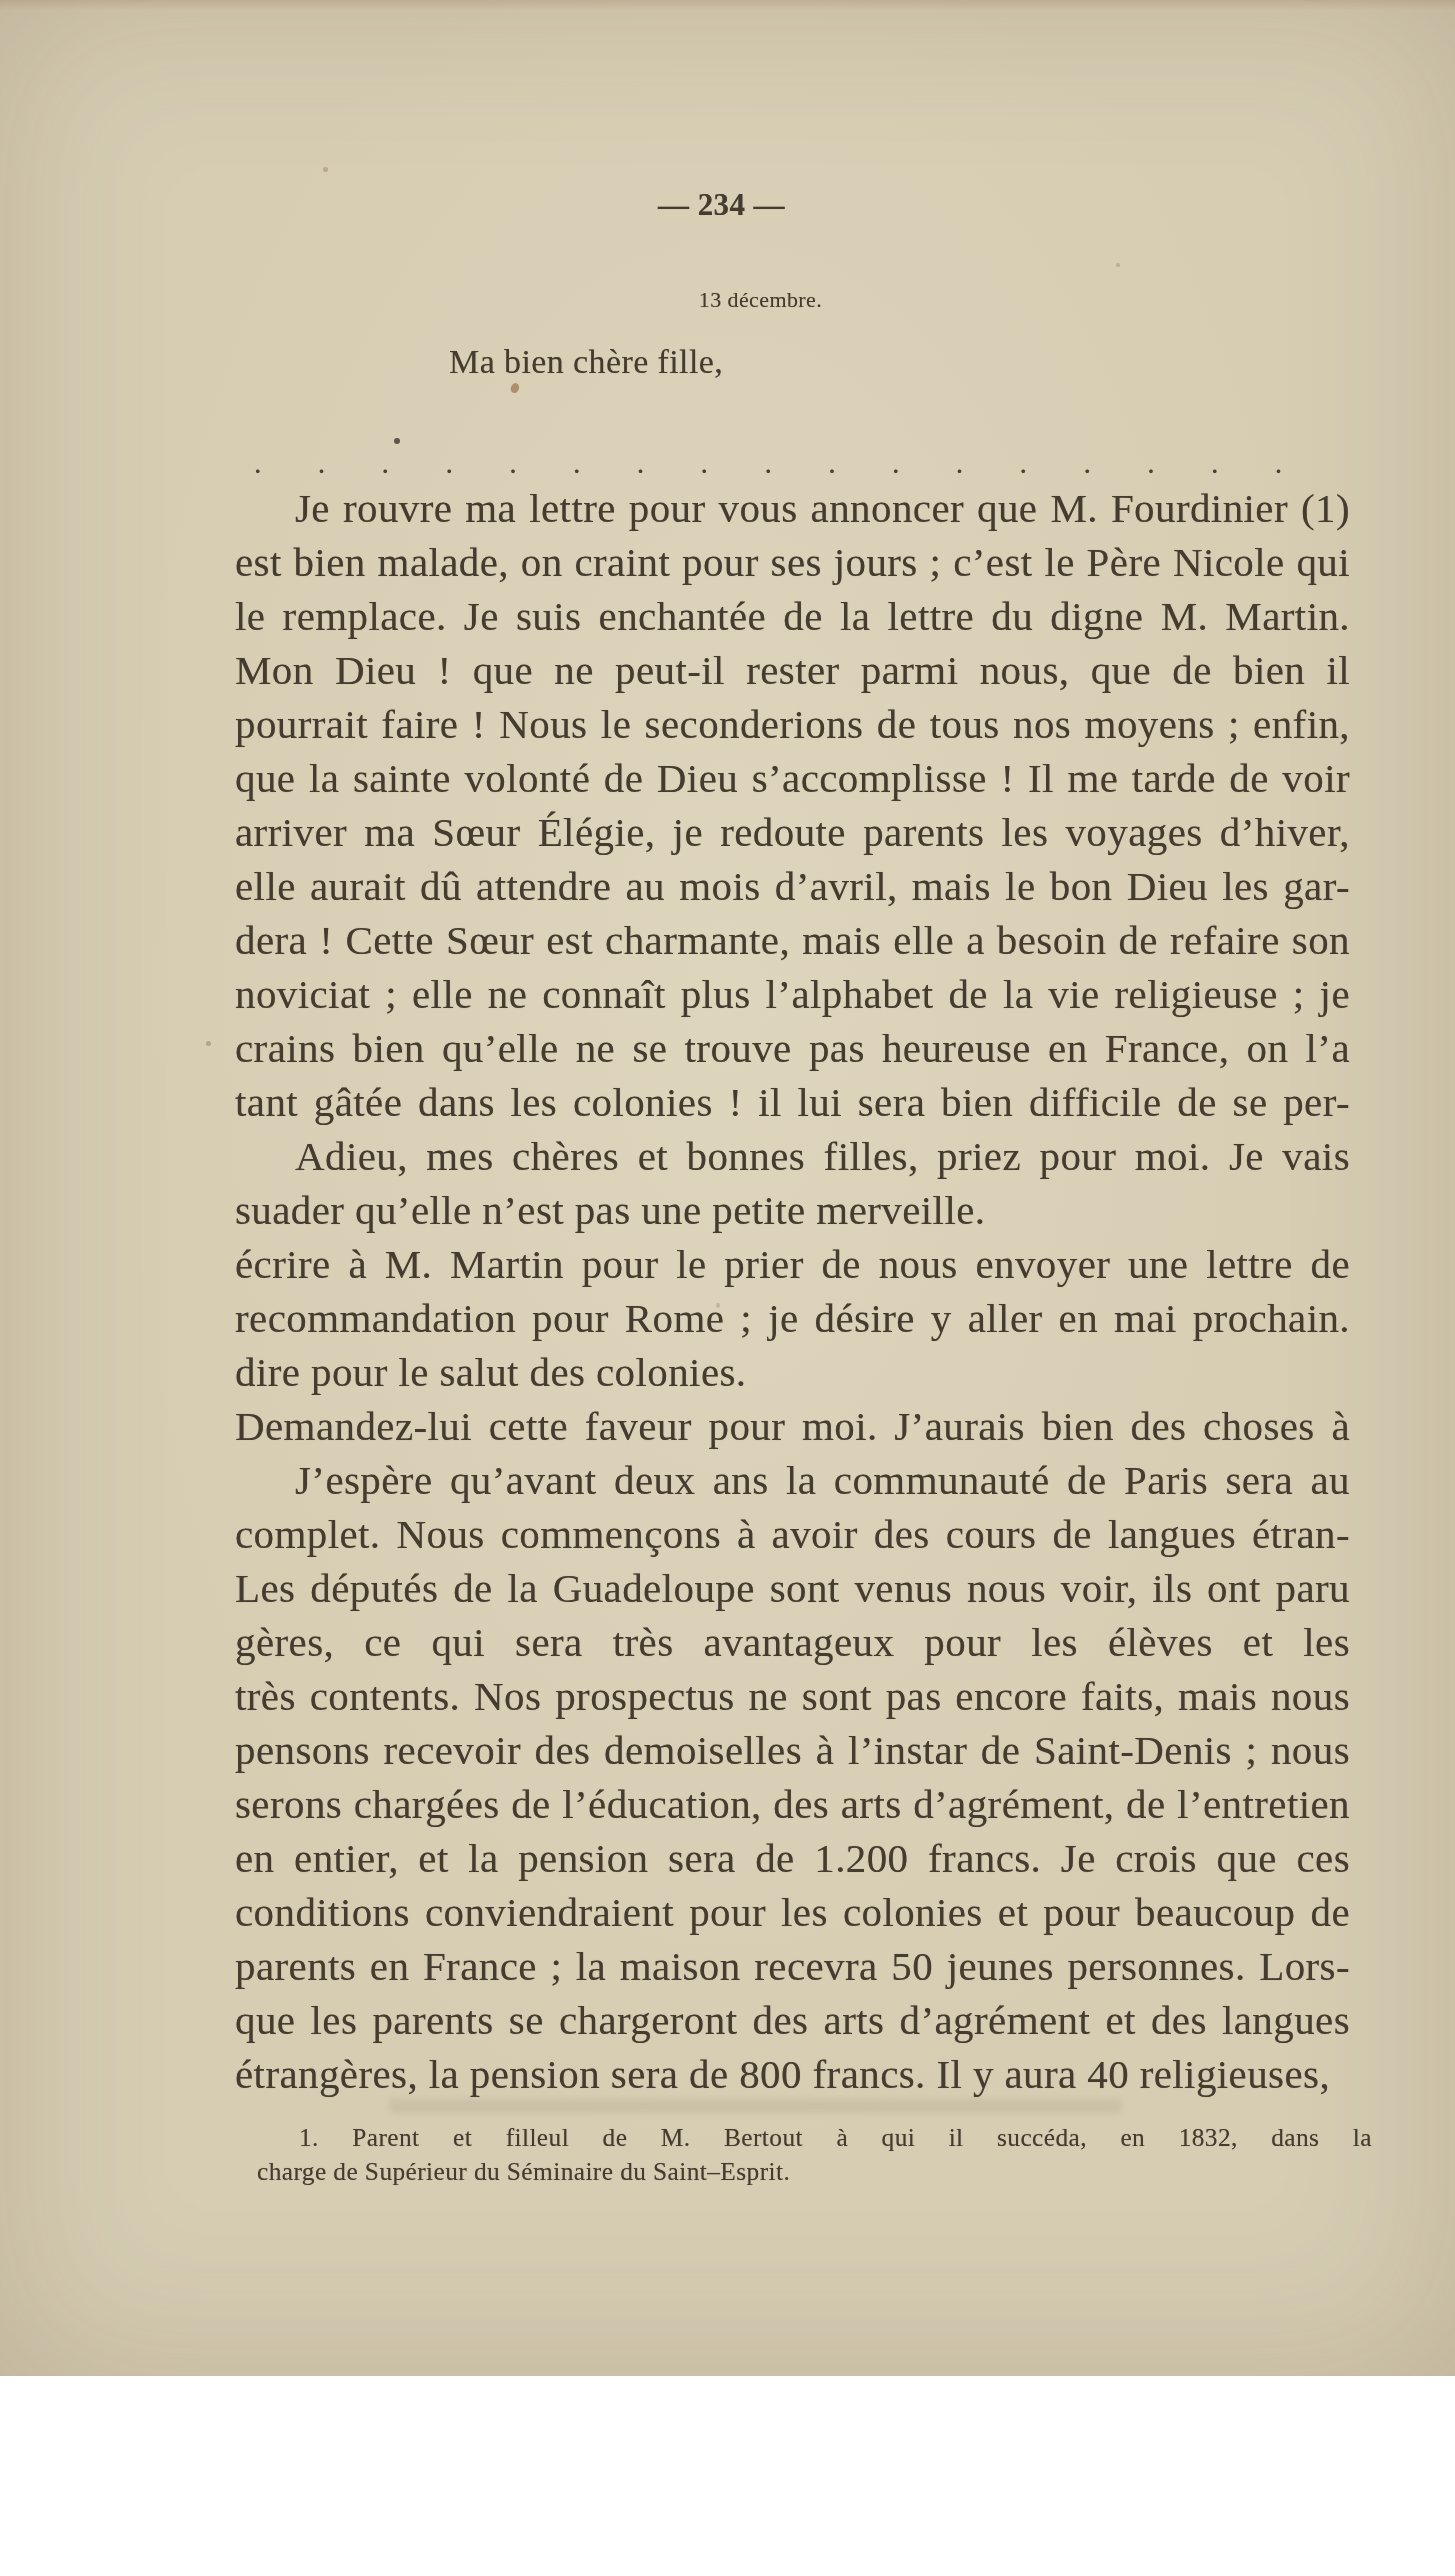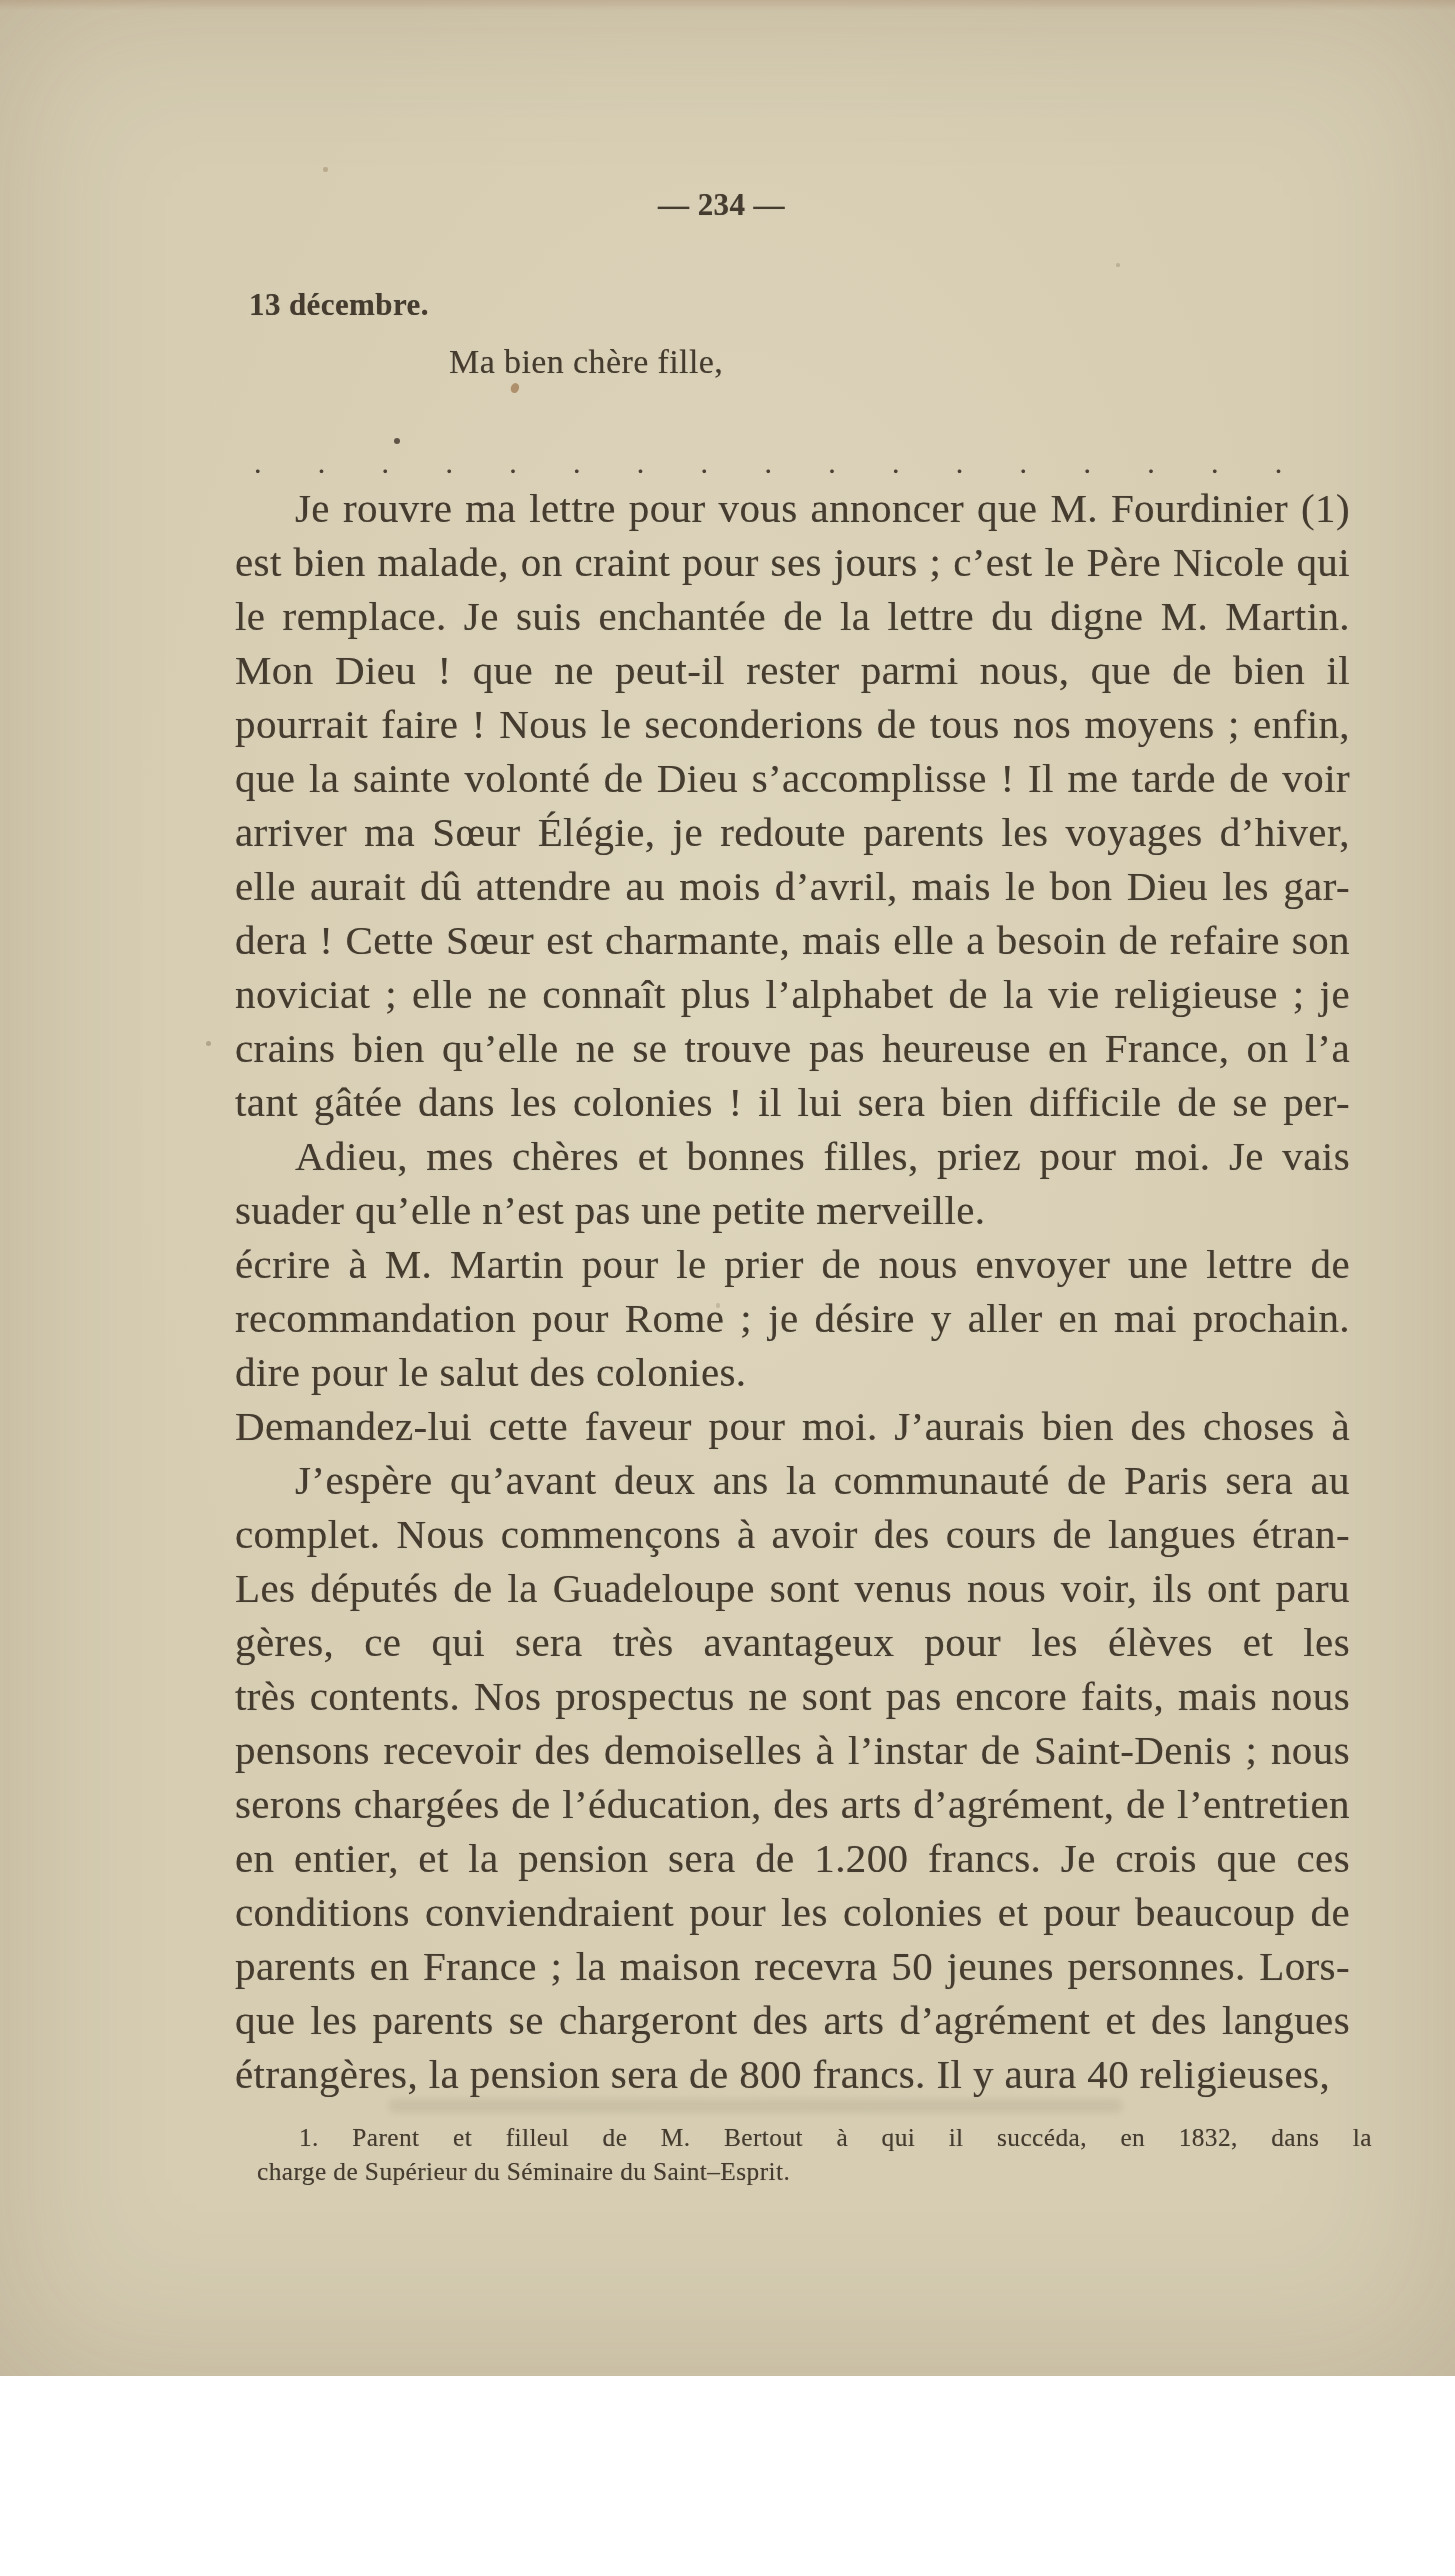--- a/index.html
+++ b/index.html
@@ -17,21 +17,21 @@
   }
   .txt{ text-shadow:0 0 0.7px rgba(69,59,47,.45); letter-spacing:0.4px; }
 
   .page-number{
     position:absolute; left:0; top:187px; width:1455px;
     text-align:center; font-size:31px; font-weight:700;
     transform:translateX(-6px);
   }
   .date-line{
     position:absolute; top:287px; left:249px; width:1023px;
-    text-align:left; font-size:31px;font-weight:bold;
+    text-align:center; font-size:22px;
   }
   .salutation{
     position:absolute; top:343px; left:449px;
     font-size:34px;
   }
   .leader{
     position:absolute; top:446px; left:254px; width:1032px;
     font-size:30px; word-spacing:48px; white-space:nowrap;
     color:#4a4034;
   }

